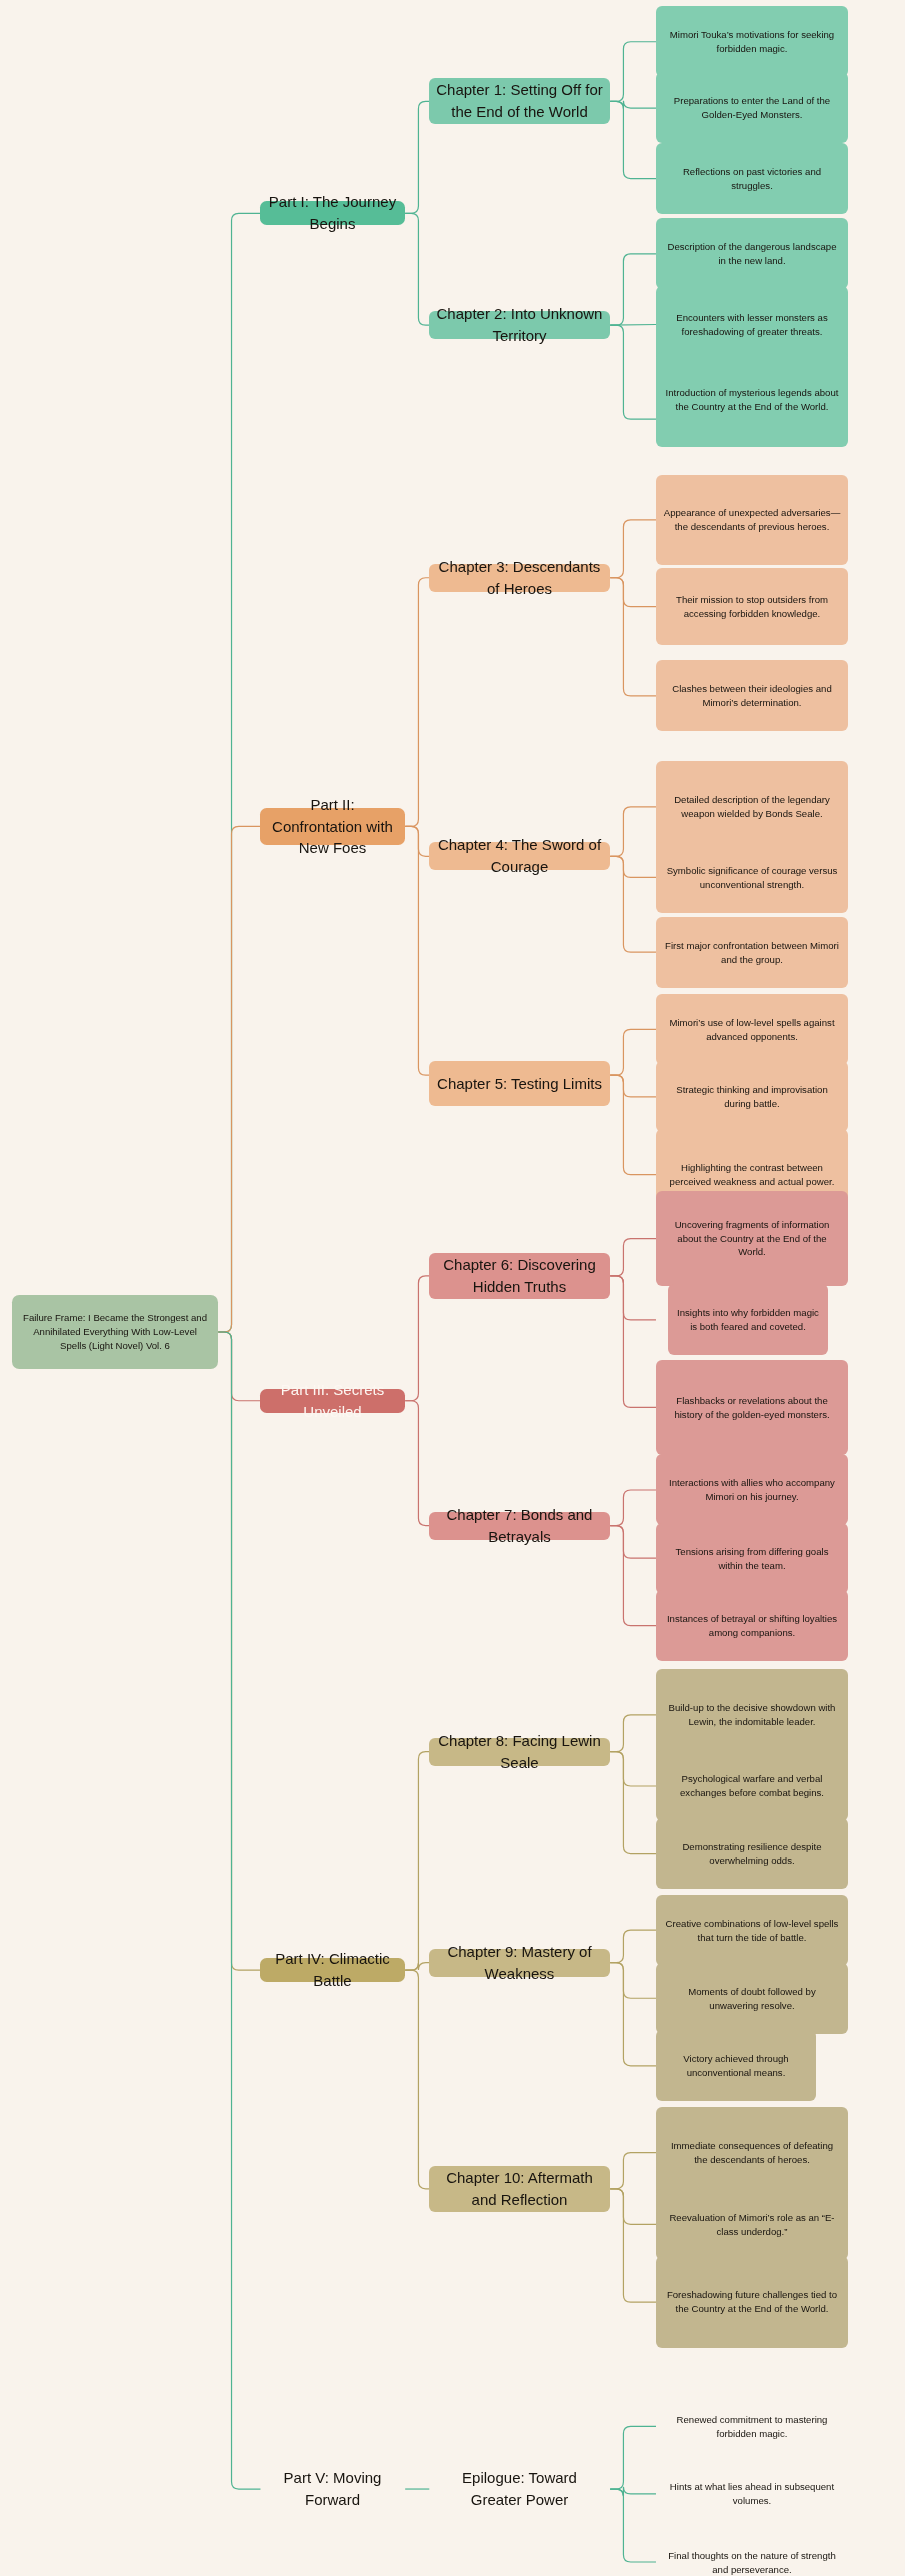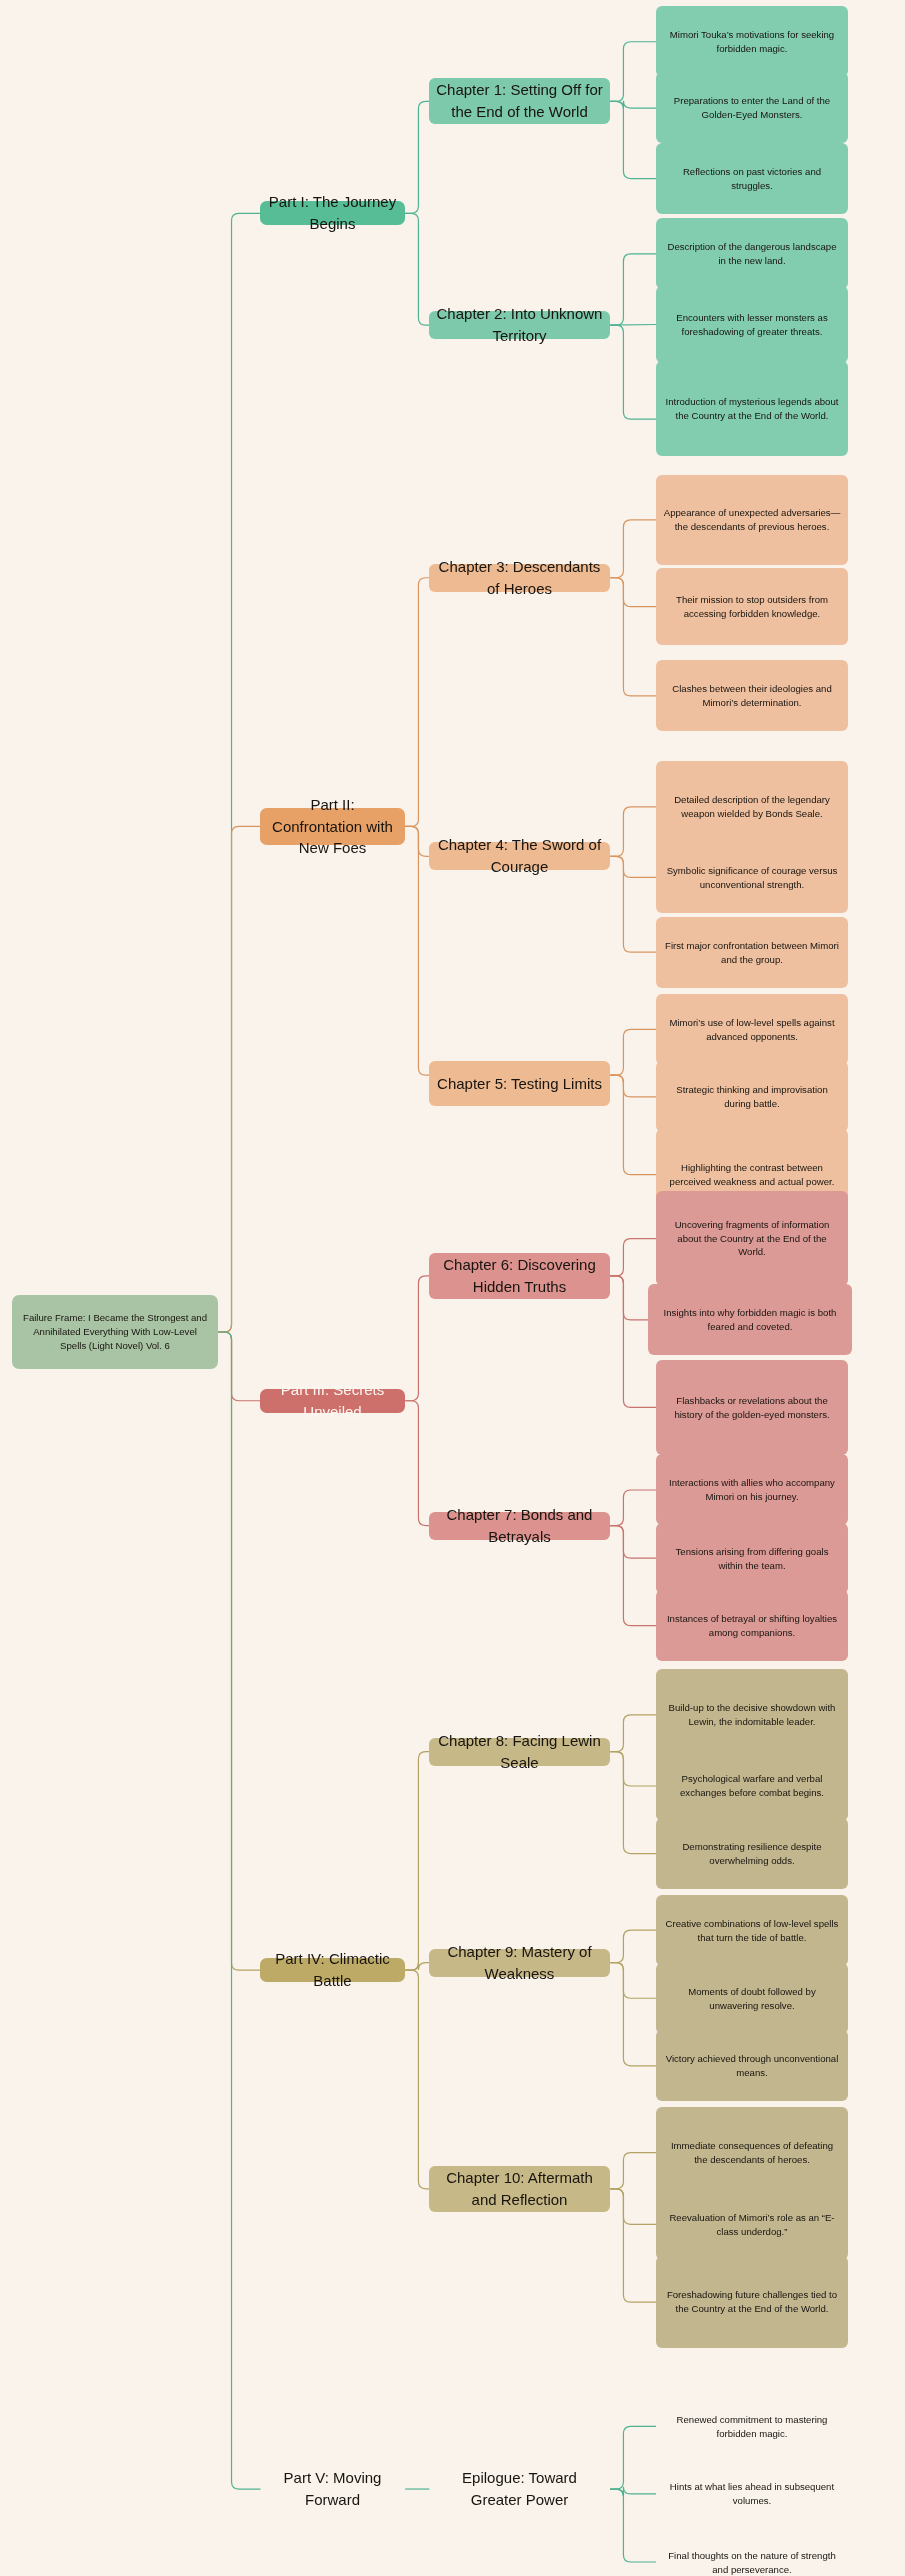--- a/index.html
+++ b/index.html
@@ -103,52 +103,52 @@
     </svg>
 <div class="node root" style="left: 12px; top: 1295px; width: 206px; min-height: 74px; height: 74px;">Failure Frame: I Became the Strongest and Annihilated Everything With Low-Level Spells (Light Novel) Vol. 6</div>
     <div class="node part p1-part" style="left: 260px; top: 201px; width: 145px; min-height: 24px; height: 24px;">Part I: The Journey Begins</div>
     <div class="node chapter p1-ch" style="left: 429px; top: 78px; width: 181px; min-height: 46px; height: 46px;">Chapter 1: Setting Off for the End of the World</div>
     <div class="node leaf p1-leaf" style="left: 656px; top: 6px; width: 192px; min-height: 71px; height: 71px;">Mimori Touka’s motivations for seeking forbidden magic.</div>
     <div class="node leaf p1-leaf" style="left: 656px; top: 72px; width: 192px; min-height: 71px; height: 71px;">Preparations to enter the Land of the Golden-Eyed Monsters.</div>
     <div class="node leaf p1-leaf" style="left: 656px; top: 143px; width: 192px; min-height: 71px; height: 71px;">Reflections on past victories and struggles.</div>
     <div class="node chapter p1-ch" style="left: 429px; top: 311px; width: 181px; min-height: 28px; height: 28px;">Chapter 2: Into Unknown Territory</div>
     <div class="node leaf p1-leaf" style="left: 656px; top: 218px; width: 192px; min-height: 71px; height: 71px;">Description of the dangerous landscape in the new land.</div>
     <div class="node leaf p1-leaf" style="left: 656px; top: 286px; width: 192px; min-height: 77px; height: 77px;">Encounters with lesser monsters as foreshadowing of greater threats.</div>
-    <div class="node leaf p1-leaf" style="left: 656px; top: 361px; width: 192px; min-height: 95px; height: 95px;">Introduction of mysterious legends about the Country at the End of the World.</div>
+    <div class="node leaf p1-leaf" style="left: 656px; top: 352px; width: 192px; min-height: 95px; height: 95px;">Introduction of mysterious legends about the Country at the End of the World.</div>
     <div class="node part p2-part" style="left: 260px; top: 808px; width: 145px; min-height: 37px; height: 37px;">Part II: Confrontation with New Foes</div>
     <div class="node chapter p2-ch" style="left: 429px; top: 564px; width: 181px; min-height: 28px; height: 28px;">Chapter 3: Descendants of Heroes</div>
     <div class="node leaf p2-leaf" style="left: 656px; top: 475px; width: 192px; min-height: 90px; height: 90px;">Appearance of unexpected adversaries—the descendants of previous heroes.</div>
     <div class="node leaf p2-leaf" style="left: 656px; top: 568px; width: 192px; min-height: 77px; height: 77px;">Their mission to stop outsiders from accessing forbidden knowledge.</div>
     <div class="node leaf p2-leaf" style="left: 656px; top: 660px; width: 192px; min-height: 71px; height: 71px;">Clashes between their ideologies and Mimori’s determination.</div>
     <div class="node chapter p2-ch" style="left: 429px; top: 842px; width: 181px; min-height: 28px; height: 28px;">Chapter 4: The Sword of Courage</div>
     <div class="node leaf p2-leaf" style="left: 656px; top: 761px; width: 192px; min-height: 92px; height: 92px;">Detailed description of the legendary weapon wielded by Bonds Seale.</div>
     <div class="node leaf p2-leaf" style="left: 656px; top: 842px; width: 192px; min-height: 71px; height: 71px;">Symbolic significance of courage versus unconventional strength.</div>
     <div class="node leaf p2-leaf" style="left: 656px; top: 917px; width: 192px; min-height: 71px; height: 71px;">First major confrontation between Mimori and the group.</div>
     <div class="node chapter p2-ch" style="left: 429px; top: 1061px; width: 181px; min-height: 28px; height: 45px;">Chapter 5: Testing Limits</div>
     <div class="node leaf p2-leaf" style="left: 656px; top: 994px; width: 192px; min-height: 71px; height: 71px;">Mimori’s use of low-level spells against advanced opponents.</div>
     <div class="node leaf p2-leaf" style="left: 656px; top: 1061px; width: 192px; min-height: 71px; height: 71px;">Strategic thinking and improvisation during battle.</div>
     <div class="node leaf p2-leaf" style="left: 656px; top: 1129px; width: 192px; min-height: 92px; height: 92px;">Highlighting the contrast between perceived weakness and actual power.</div>
     <div class="node part p3-part" style="left: 260px; top: 1389px; width: 145px; min-height: 24px; height: 24px;">Part III: Secrets Unveiled</div>
     <div class="node chapter p3-ch" style="left: 429px; top: 1253px; width: 181px; min-height: 46px; height: 46px;">Chapter 6: Discovering Hidden Truths</div>
     <div class="node leaf p3-leaf" style="left: 656px; top: 1191px; width: 192px; min-height: 95px; height: 95px;">Uncovering fragments of information about the Country at the End of the World.</div>
-    <div class="node leaf p3-leaf" style="left: 648px; top: 1284px; width: 204px; min-height: 71px; height: 71px;">Insights into why forbidden magic is both feared and coveted.</div>
+    <div class="node leaf p3-leaf" style="left: 668px; top: 1284px; width: 160px; min-height: 71px; height: 71px;">Insights into why forbidden magic is both feared and coveted.</div>
     <div class="node leaf p3-leaf" style="left: 656px; top: 1360px; width: 192px; min-height: 95px; height: 95px;">Flashbacks or revelations about the history of the golden-eyed monsters.</div>
     <div class="node chapter p3-ch" style="left: 429px; top: 1512px; width: 181px; min-height: 28px; height: 28px;">Chapter 7: Bonds and Betrayals</div>
     <div class="node leaf p3-leaf" style="left: 656px; top: 1454px; width: 192px; min-height: 71px; height: 71px;">Interactions with allies who accompany Mimori on his journey.</div>
     <div class="node leaf p3-leaf" style="left: 656px; top: 1523px; width: 192px; min-height: 71px; height: 71px;">Tensions arising from differing goals within the team.</div>
     <div class="node leaf p3-leaf" style="left: 656px; top: 1590px; width: 192px; min-height: 71px; height: 71px;">Instances of betrayal or shifting loyalties among companions.</div>
     <div class="node part p4-part" style="left: 260px; top: 1958px; width: 145px; min-height: 24px; height: 24px;">Part IV: Climactic Battle</div>
     <div class="node chapter p4-ch" style="left: 429px; top: 1738px; width: 181px; min-height: 28px; height: 28px;">Chapter 8: Facing Lewin Seale</div>
     <div class="node leaf p4-leaf" style="left: 656px; top: 1669px; width: 192px; min-height: 92px; height: 92px;">Build-up to the decisive showdown with Lewin, the indomitable leader.</div>
     <div class="node leaf p4-leaf" style="left: 656px; top: 1750px; width: 192px; min-height: 71px; height: 71px;">Psychological warfare and verbal exchanges before combat begins.</div>
     <div class="node leaf p4-leaf" style="left: 656px; top: 1818px; width: 192px; min-height: 71px; height: 71px;">Demonstrating resilience despite overwhelming odds.</div>
     <div class="node chapter p4-ch" style="left: 429px; top: 1949px; width: 181px; min-height: 28px; height: 28px;">Chapter 9: Mastery of Weakness</div>
     <div class="node leaf p4-leaf" style="left: 656px; top: 1895px; width: 192px; min-height: 71px; height: 71px;">Creative combinations of low-level spells that turn the tide of battle.</div>
     <div class="node leaf p4-leaf" style="left: 656px; top: 1963px; width: 192px; min-height: 71px; height: 71px;">Moments of doubt followed by unwavering resolve.</div>
-    <div class="node leaf p4-leaf" style="left: 656px; top: 2030px; width: 192px; min-height: 71px; height: 71px;">Victory achieved through unconventional means.</div>
+    <div class="node leaf p4-leaf" style="left: 656px; top: 2030px; width: 160px; min-height: 71px; height: 71px;">Victory achieved through unconventional means.</div>
     <div class="node chapter p4-ch" style="left: 429px; top: 2166px; width: 181px; min-height: 46px; height: 46px;">Chapter 10: Aftermath and Reflection</div>
     <div class="node leaf p4-leaf" style="left: 656px; top: 2107px; width: 192px; min-height: 92px; height: 92px;">Immediate consequences of defeating the descendants of heroes.</div>
     <div class="node leaf p4-leaf" style="left: 656px; top: 2189px; width: 192px; min-height: 71px; height: 71px;">Reevaluation of Mimori’s role as an “E-class underdog.”</div>
     <div class="node leaf p4-leaf" style="left: 656px; top: 2256px; width: 192px; min-height: 92px; height: 92px;">Foreshadowing future challenges tied to the Country at the End of the World.</div>
     <div class="node part p5-part" style="left: 260px; top: 2477px; width: 145px; min-height: 24px; height: 24px;">Part V: Moving Forward</div>
     <div class="node chapter p5-ch" style="left: 429px; top: 2475px; width: 181px; min-height: 28px; height: 28px;">Epilogue: Toward Greater Power</div>
     <div class="node leaf p5-leaf" style="left: 656px; top: 2391px; width: 192px; min-height: 71px; height: 71px;">Renewed commitment to mastering forbidden magic.</div>
     <div class="node leaf p5-leaf" style="left: 656px; top: 2458px; width: 192px; min-height: 71px; height: 71px;">Hints at what lies ahead in subsequent volumes.</div>
     <div class="node leaf p5-leaf" style="left: 656px; top: 2527px; width: 192px; min-height: 71px; height: 71px;">Final thoughts on the nature of strength and perseverance.</div>
   </div>

